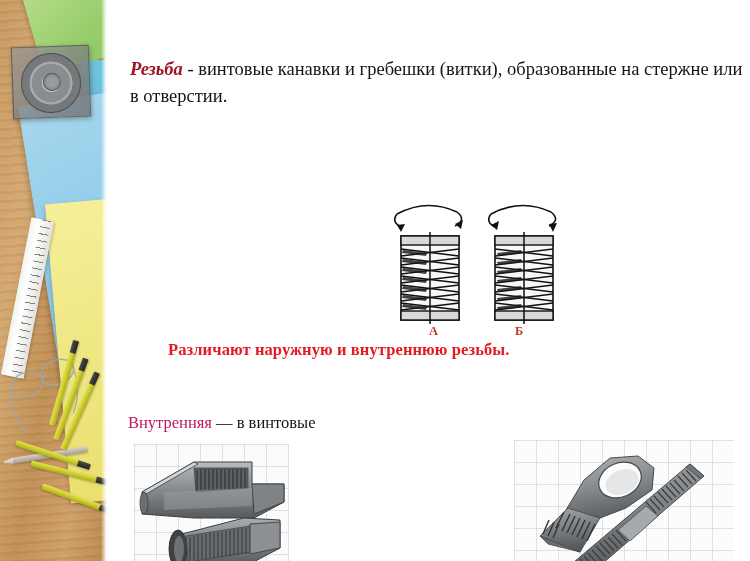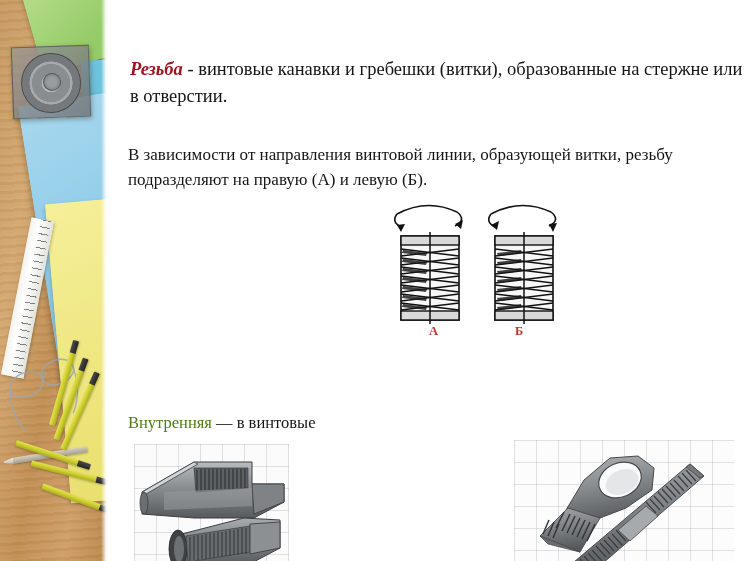--- a/index.html
+++ b/index.html
@@ -246,21 +246,21 @@
   .outer-line2 {
     color: #151515;
   }
 
   .inner-label {
     position: absolute;
     left: 4px; top: 365px;
     font-size: 16.5px;
     color: #151515;
   }
-  .inner-label .red { color: #4d7c0f; }
+  .inner-label .red { color: #be185d; }
 
   
   .img-internal {
     position: absolute;
     left: 10px; top: 396px;
     width: 155px; height: 148px;
     background: #fbfbfb;
     overflow: hidden;
   }
   .img-internal .grid,
@@ -327,21 +327,20 @@
 
   <div class="strip-fade"></div>
 </div>
 
 <div class="content">
 
   <div class="title-block">
     <span class="title-red">Резьба</span><span> - винтовые канавки и гребешки (витки), образованные на стержне или в отверстии.</span>
   </div>
 
-  <div class="para2">В зависимости от направления винтовой линии, образующей витки, резьбу подразделяют на правую (А) и левую (Б).</div>
 
   <div class="diagram">
     <svg width="200" height="130" viewBox="0 0 200 130">
       <g stroke="#111" fill="none" stroke-width="1.6">
 
         <path d="M18 20 q30 -16 60 -2"></path>
         <path d="M78 18 q10 8 -2 14"></path>
         <path d="M18 20 q-6 8 4 13"></path>
         <polygon points="76,30 84,26 82,35" fill="#111" stroke="none"></polygon>
         <polygon points="18,31 26,30 22,38" fill="#111" stroke="none"></polygon>
@@ -414,20 +413,21 @@
           <path d="M118 104 l24 -3 l1 3 l-24 3 z"></path>
           <path d="M118 113 l24 -3 l1 3 l-24 3 z"></path>
         </g>
         <line x1="145" y1="38" x2="145" y2="130" stroke="#111" stroke-width="1.5"></line>
       </g>
     </svg>
     <span class="lbl-a">А</span>
     <span class="lbl-b">Б</span>
   </div>
 
+  <div class="heading-red">Различают наружную и внутреннюю резьбы.</div>
 
 
   <div class="inner-label">
     <span class="red">Внутренняя</span><span> — в винтовые</span>
   </div>
 
   <div class="img-internal">
     <div class="grid"></div>
 
     <svg width="155" height="148" viewBox="0 0 155 148">

